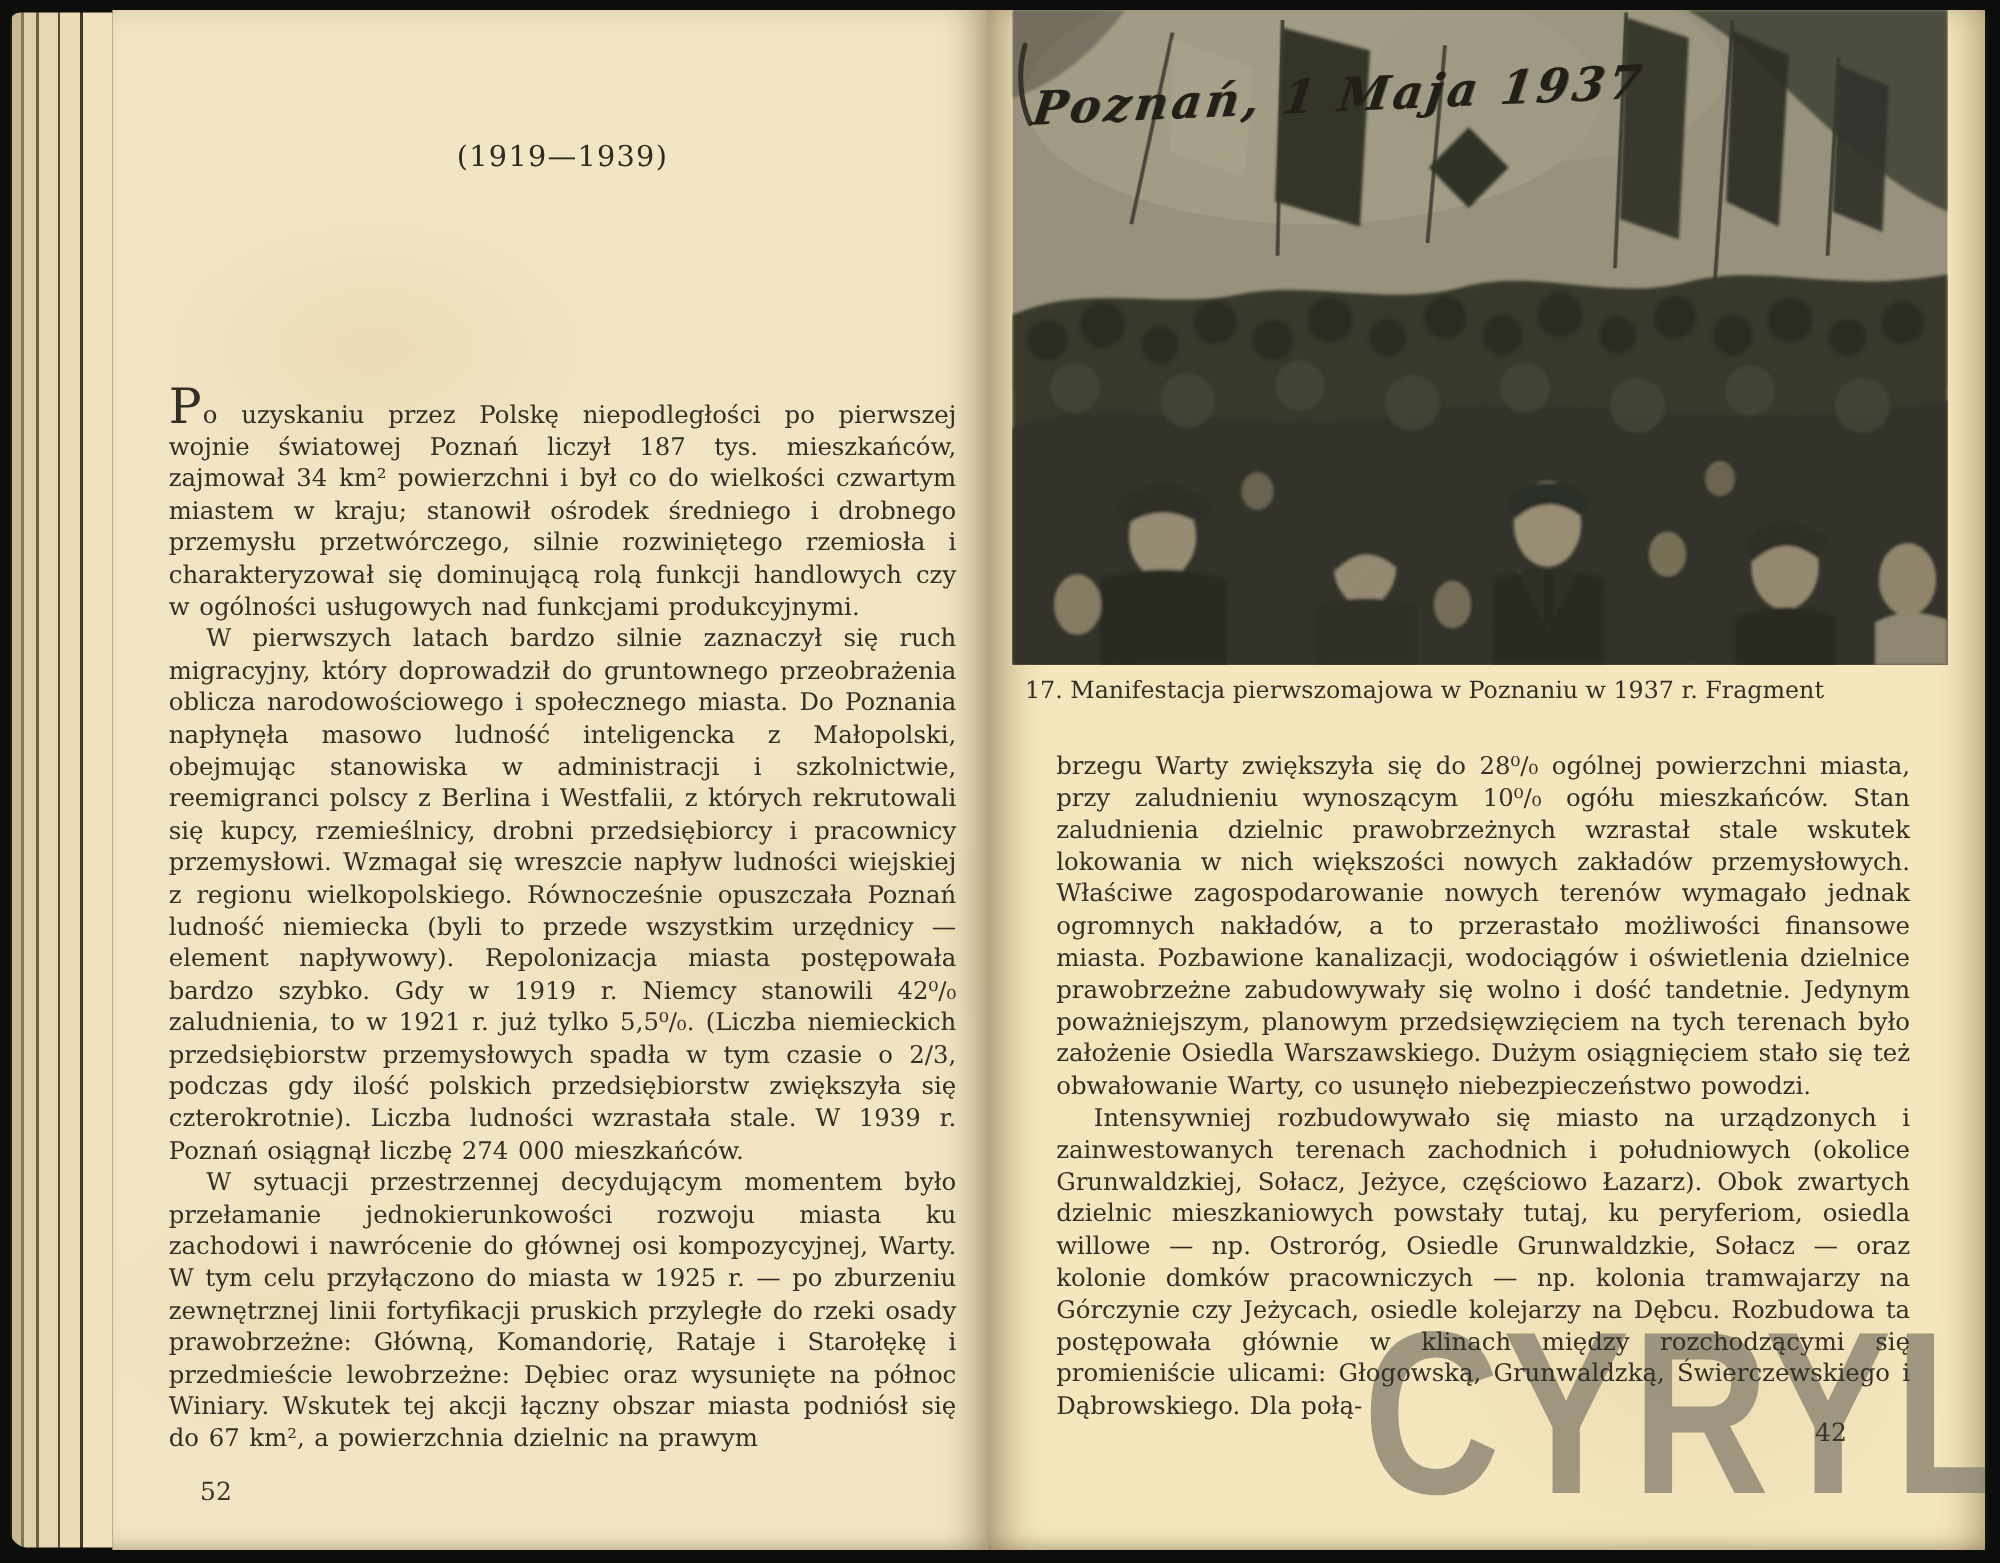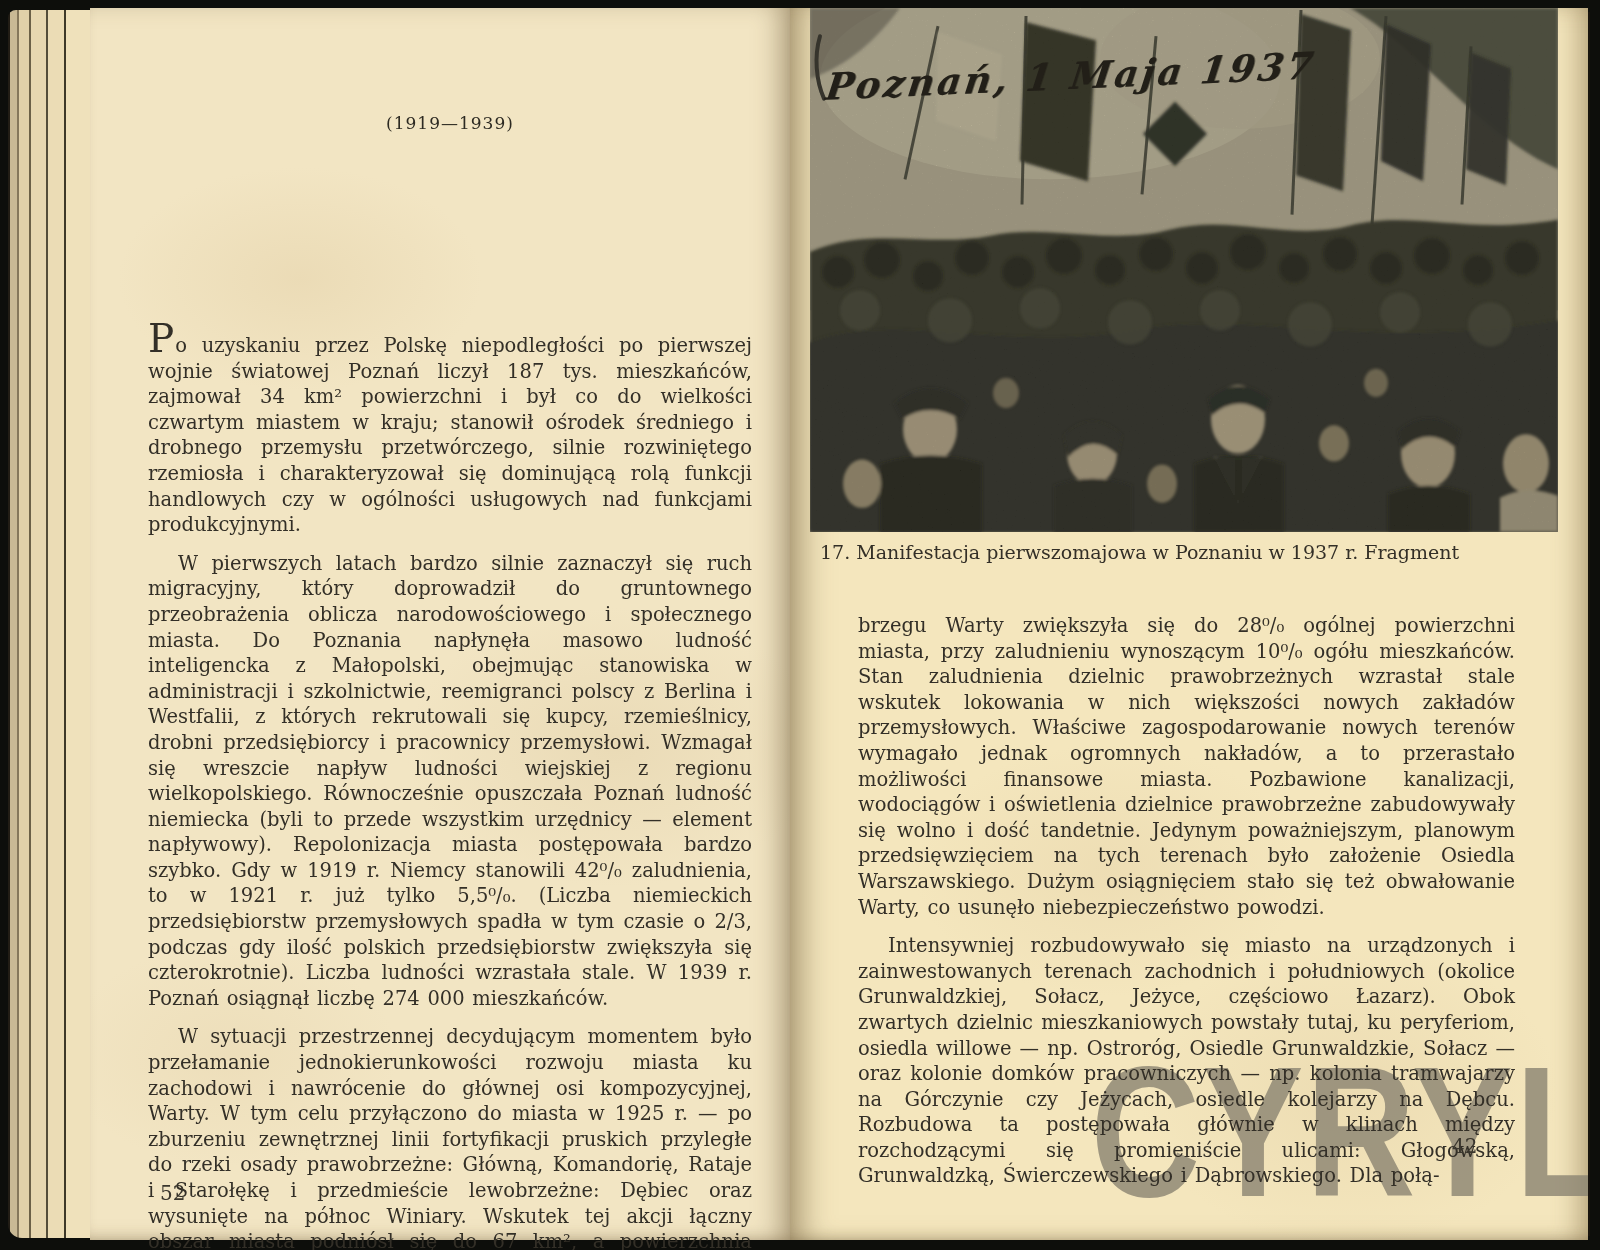--- a/index.html
+++ b/index.html
@@ -33,26 +33,26 @@
   }
   
   #right-edge-stack{position:absolute;left:1560px;top:12px;width:30px;height:1224px;
     background:linear-gradient(90deg,
       #eedfb6 0 12px, #d8c79d 12px 19px, #8a7c5f 19px 21px, #e2d2a7 21px 26px, #17130d 26px 30px);
   }
 
   
   .title-block{position:absolute;left:45px;top:96px;width:630px;text-align:center;color:#2d2a22;}
   .title-line1{font-size:24px;letter-spacing:1.5px;}
-  .title-line2{font-size:17px;margin-top:9px;letter-spacing:1px;}
+  .title-line2{font-size:23px;margin-top:9px;letter-spacing:1px;}
 
   .body-text{color:#332f27;font-size:19.5px;line-height:25.6px;text-align:justify;word-spacing:1.5px;}
   #left-body{position:absolute;left:45px;top:308px;width:630px;}
   #right-body{position:absolute;left:55px;top:592px;width:683px;z-index:3;}
-  .body-text p{margin:13px;}
+  .body-text p{margin:0;}
   .body-text p.indent{text-indent:30px;}
   .dropcap{font-size:39px;line-height:20px;letter-spacing:1px;}
 
   .page-number{position:absolute;font-size:20px;color:#3a362d;z-index:3;}
   #page-num-left{left:70px;top:1126px;margin-top:47px;}
   #page-num-right{left:662px;top:1126px;}
 
   
   #photo{position:absolute;left:20px;top:0px;width:748px;height:524px;z-index:1;}
   #photo svg{display:block;width:100%;height:100%;}

